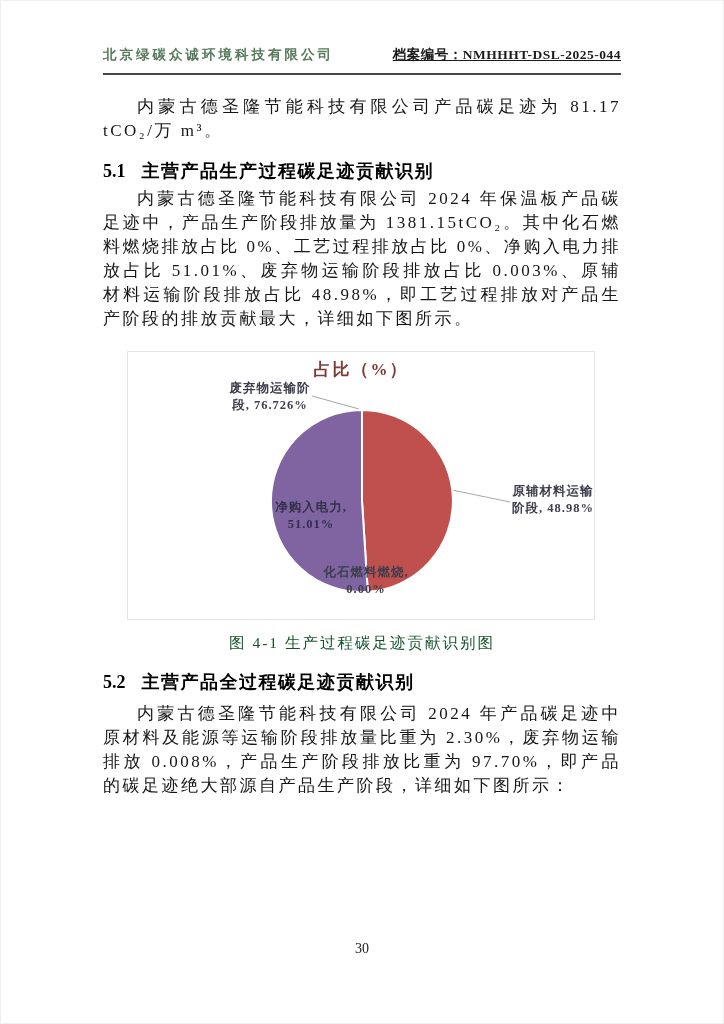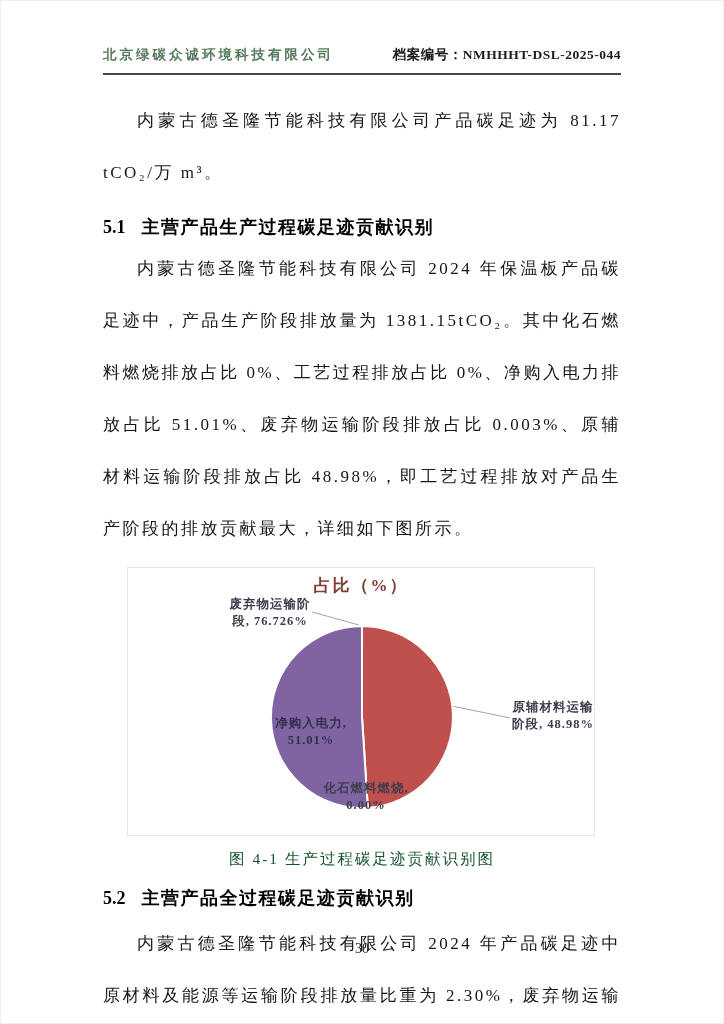--- a/index.html
+++ b/index.html
@@ -28,26 +28,27 @@
     font-size: 13.5px;
     font-weight: bold;
     letter-spacing: 3px;
     color: #567a5b;
   }
   .header .file-number {
     font-size: 13.5px;
     font-weight: bold;
     letter-spacing: 0.5px;
     color: #1b1b1b;
+    text-decoration: underline;
   }
   
   .para {
     margin: 0;
     font-size: 17px;
-    line-height: 52px;
+    line-height: 24px;
     letter-spacing: 2.5px;
     text-align: justify;
     text-indent: 2em;
     color: #161616;
   }
   .para.intro { margin-top: 20px; }
   .para.p51   { margin-top: 4px; }
   .para.p52   { margin-top: 8px; }
   h2.section-heading {
     margin: 0;
@@ -123,21 +124,21 @@
   </div>
 
   <p class="para intro">内蒙古德圣隆节能科技有限公司产品碳足迹为 81.17 tCO₂/万 m³。</p>
 
   <h2 class="section-heading">
     <span class="sec-num">5.1</span><span>主营产品生产过程碳足迹贡献识别</span>
   </h2>
 
   <p class="para p51">内蒙古德圣隆节能科技有限公司 2024 年保温板产品碳足迹中，产品生产阶段排放量为 1381.15tCO₂。其中化石燃料燃烧排放占比 0%、工艺过程排放占比 0%、净购入电力排放占比 51.01%、废弃物运输阶段排放占比 0.003%、原辅材料运输阶段排放占比 48.98%，即工艺过程排放对产品生产阶段的排放贡献最大，详细如下图所示。</p>
 
-  <figure class="chart-box" style="margin-top:12px;">
+  <figure class="chart-box" style="margin-top:20px;">
     <div class="chart-title">占比（%）</div>
 
     <svg id="pie-svg" class="chart-svg" width="466" height="267" viewBox="0 0 466 267">
       <line x1="184" y1="44" x2="231" y2="57" stroke="#a6a6a6" stroke-width="1"></line>
       <line x1="324" y1="138" x2="382" y2="150" stroke="#a6a6a6" stroke-width="1"></line>
     <path d="M 234 149 L 234.00 58.00 A 91 91 0 0 1 239.81 239.81 Z" fill="#c0504d" stroke="#ffffff" stroke-width="2" stroke-linejoin="round"></path>
         <path d="M 234 149 L 239.81 239.81 A 91 91 0 1 1 233.98 58.00 Z" fill="#8064a2" stroke="#ffffff" stroke-width="2" stroke-linejoin="round"></path>
       </svg>
 
     <div class="pie-label lbl-waste">

